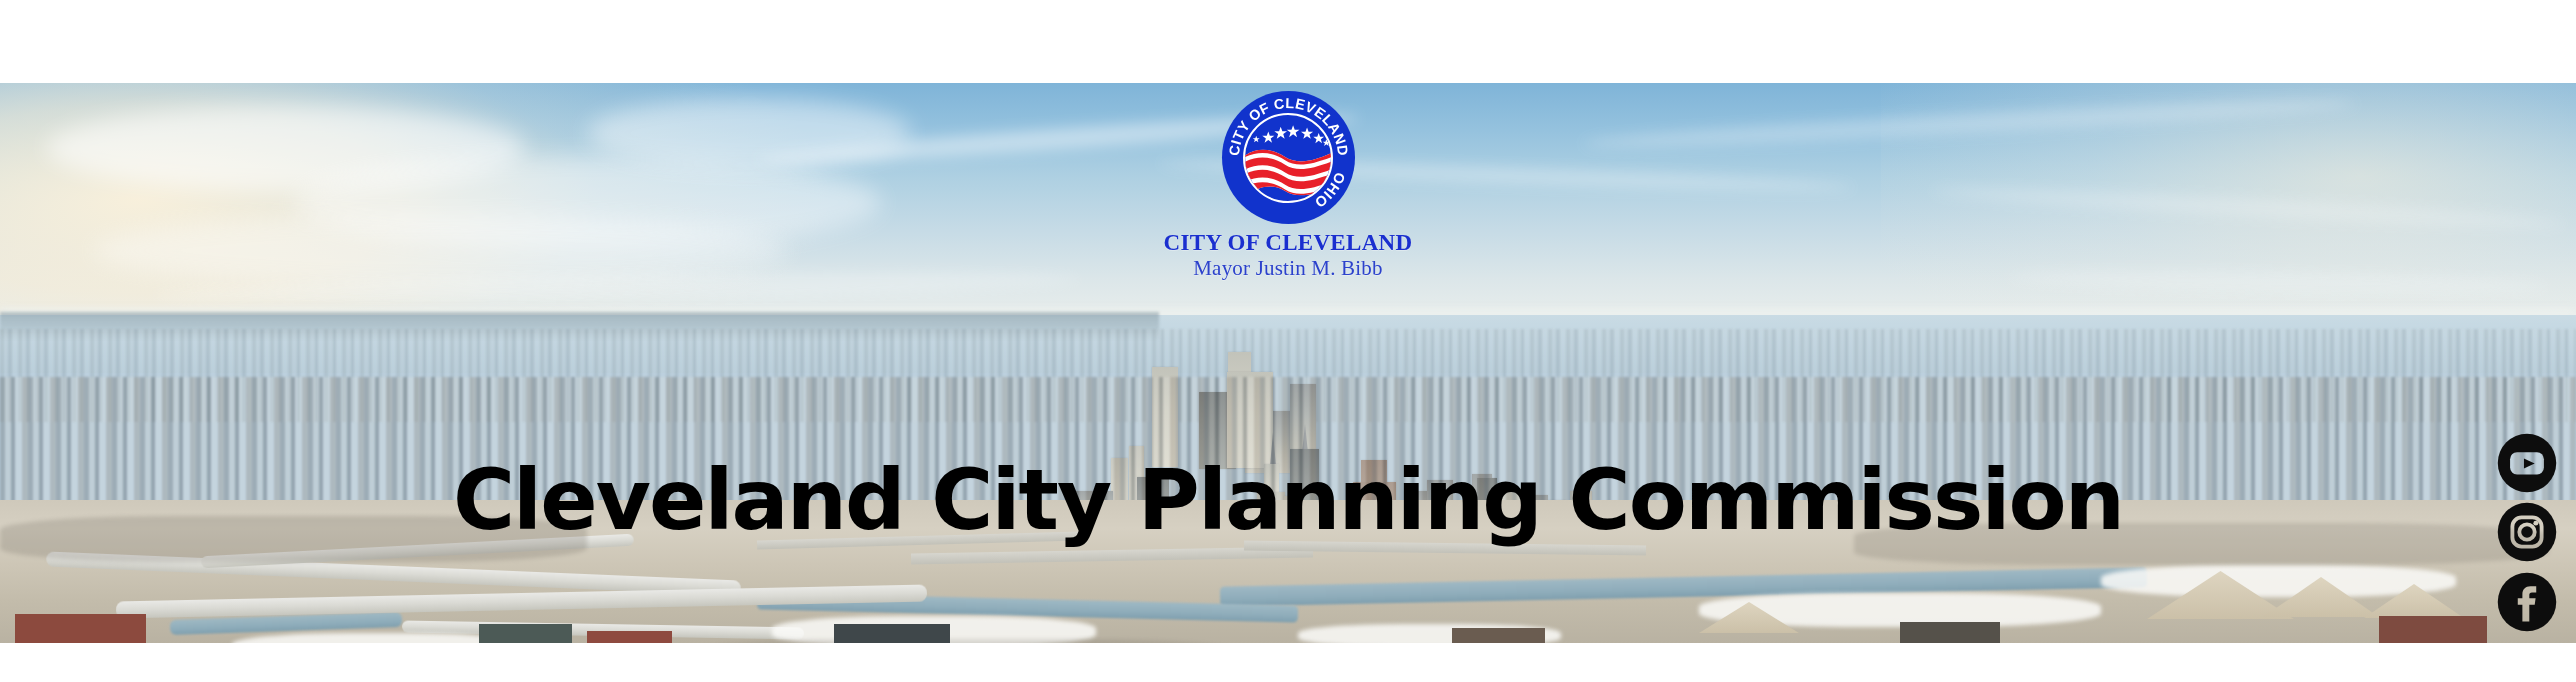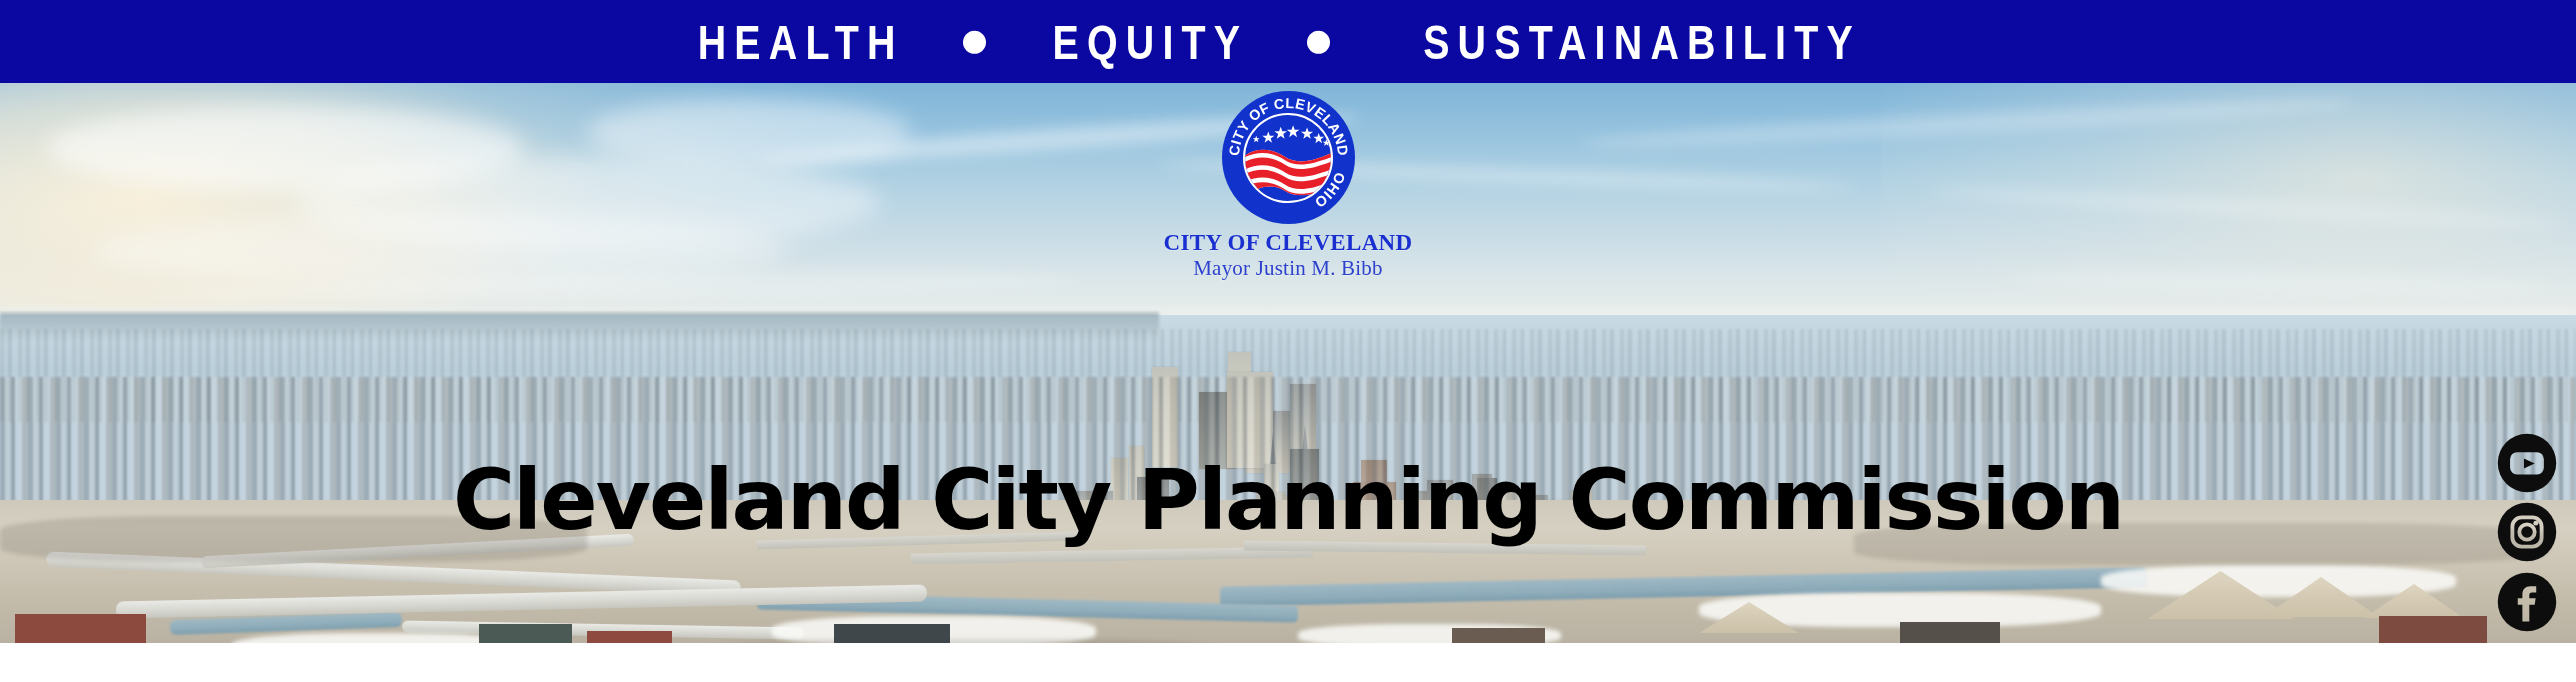--- a/index.html
+++ b/index.html
@@ -320,29 +320,20 @@
     left: 0; top: 643px; width: 2576px; height: 39px;
     background: #ffffff;
     z-index: 45;
   }
 </style>
 </head>
 <body>
 
 <div id="page">
 
-  <div id="tagline-banner">
-    <div id="tagline-inner">
-      <span class="tagline-word">HEALTH</span>
-      <span class="tagline-dot"></span>
-      <span class="tagline-word">EQUITY</span>
-      <span class="tagline-dot"></span>
-      <span class="tagline-word">SUSTAINABILITY</span>
-    </div>
-  </div>
 
   <div id="hero">
 
     <div class="sky-base"></div>
     <div class="sky-warm-left"></div>
     <div class="sky-warm-right"></div>
 
     <div class="cloud" style="left:46px;  top:23px;  width:479px; height:85px;"></div>
     <div class="cloud" style="left:294px; top:73px;  width:587px; height:93px; opacity:.75;"></div>
     <div class="cloud" style="left:93px; top:131px; width:695px; height:73px;  opacity:.6;"></div>

